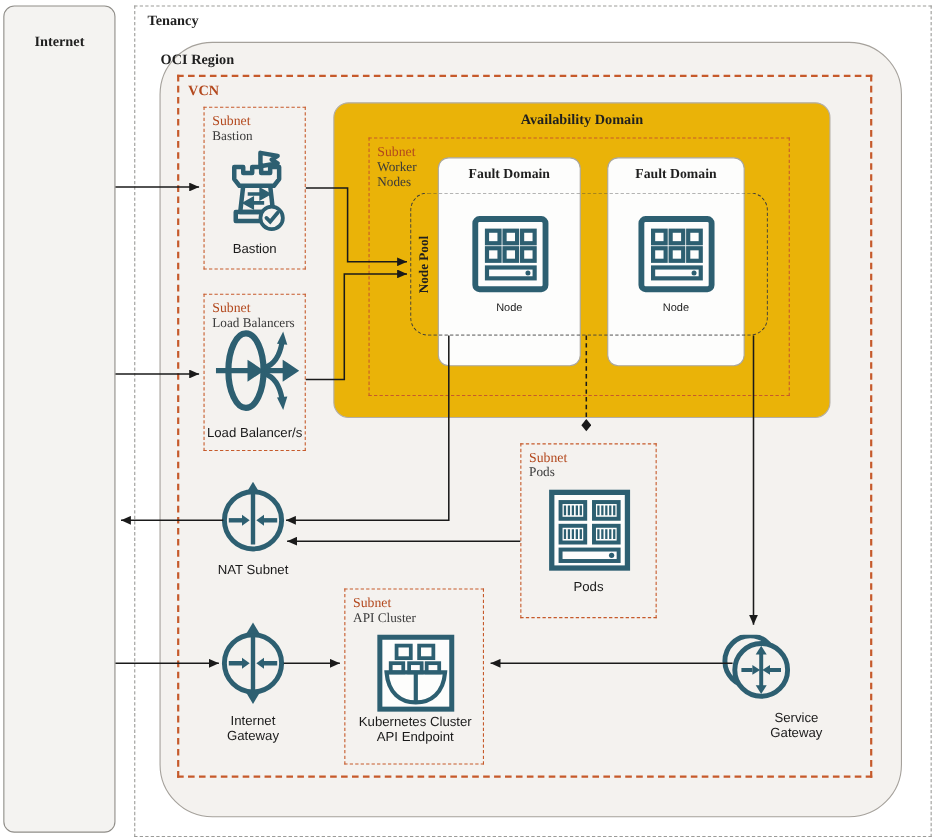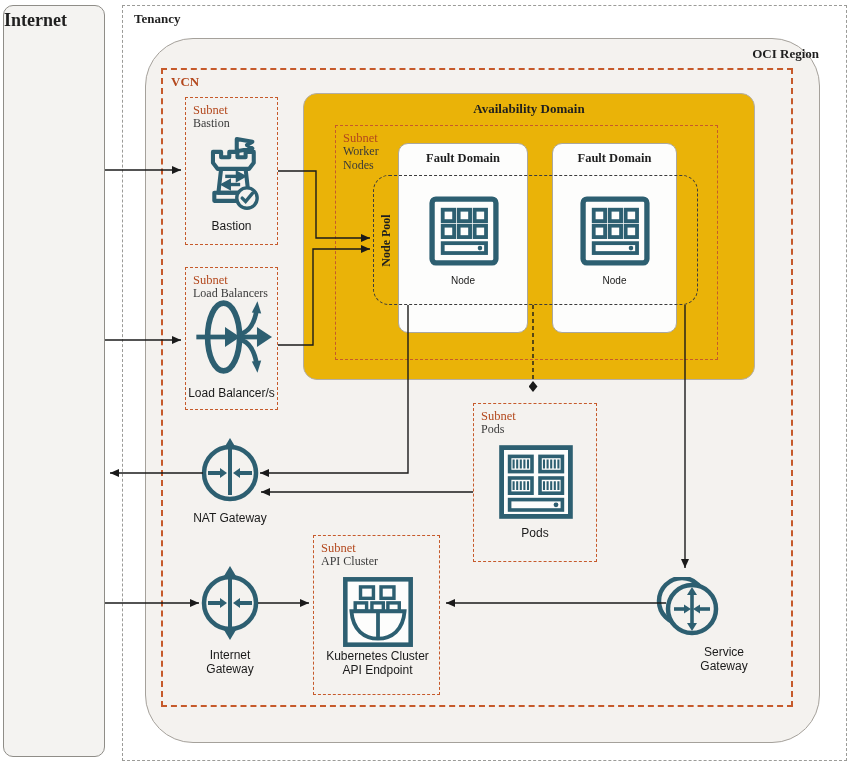--- a/index.html
+++ b/index.html
@@ -13,33 +13,33 @@
     --orange-text:#b3481d;
     --ink:#1a1a1a;
   }
   .abs { position:absolute; }
   .serif-b { font-family:"Liberation Serif", serif; font-weight:bold; color:#1f1f1f; }
 
   .internet-box {
     left:3px; top:5px; width:102px; height:752px;
     background:#f4f3f1; border:1px solid #8f8d88; border-radius:10px; z-index:1;
   }
-  .internet-box .ttl { margin-top:4px; text-align:left; font-size:18px; }
+  .internet-box .ttl { margin-top:24px; text-align:center; font-size:13px; }
 
   .tenancy {
     left:122px; top:5px; width:725px; height:756px;
     background:#ffffff; border:1px dashed #9b9b98; z-index:1;
   }
   .tenancy-label { position:absolute; left:11px; top:5px; font-size:13px; }
 
   .region {
     left:145px; top:38px; width:675px; height:705px;
     background:#f4f2ef; border:1px solid #a5a19b; border-radius:48px; z-index:2;
   }
-  .region .ttl { margin-top:7px; text-align:right; font-size:13px; }
+  .region .ttl { margin-top:7px; text-align:left; font-size:13px; }
 
   .vcn {
     left:161px; top:68px; width:632px; height:639px;
     border:2px dashed var(--orange); z-index:3; background:transparent;
   }
   .vcn-label { position:absolute; left:8px; top:4px; font-size:13px; color:var(--orange-text); }
 
   .ad {
     left:303px; top:93px; width:452px; height:287px;
     background:#eab308; border:1px solid #b3aea6; border-radius:14px; z-index:4;
@@ -238,21 +238,21 @@
 
   <svg class="icon-abs" style="left:200px; top:437px;" width="60" height="72" viewBox="0 0 60 72">
     <circle cx="30" cy="36" r="26" fill="#f4f2ef" stroke="#2d5f71" stroke-width="4.5"></circle>
     <line x1="30" y1="58" x2="30" y2="9" stroke="#2d5f71" stroke-width="4"></line>
     <polygon points="24,11 30,1 36,11" fill="#2d5f71"></polygon>
     <line x1="8" y1="36" x2="20" y2="36" stroke="#2d5f71" stroke-width="4"></line>
     <polygon points="20,31 27,36 20,41" fill="#2d5f71"></polygon>
     <line x1="52" y1="36" x2="40" y2="36" stroke="#2d5f71" stroke-width="4"></line>
     <polygon points="40,31 33,36 40,41" fill="#2d5f71"></polygon>
   </svg>
-  <div class="gw-cap" style="left:185px; top:511px; width:90px;">NAT Gateway</div>
+  <div class="gw-cap" style="left:185px; top:511px; width:90px;">NAT Subnet</div>
 
   <svg class="icon-abs" style="left:200px; top:564px;" width="60" height="78" viewBox="0 0 60 78">
     <circle cx="30" cy="39" r="26" fill="#f4f2ef" stroke="#2d5f71" stroke-width="4.5"></circle>
     <line x1="30" y1="11" x2="30" y2="67" stroke="#2d5f71" stroke-width="4"></line>
     <polygon points="24,12 30,2 36,12" fill="#2d5f71"></polygon>
     <polygon points="24,66 30,76 36,66" fill="#2d5f71"></polygon>
     <line x1="8" y1="39" x2="20" y2="39" stroke="#2d5f71" stroke-width="4"></line>
     <polygon points="20,34 27,39 20,44" fill="#2d5f71"></polygon>
     <line x1="52" y1="39" x2="40" y2="39" stroke="#2d5f71" stroke-width="4"></line>
     <polygon points="40,34 33,39 40,44" fill="#2d5f71"></polygon>

